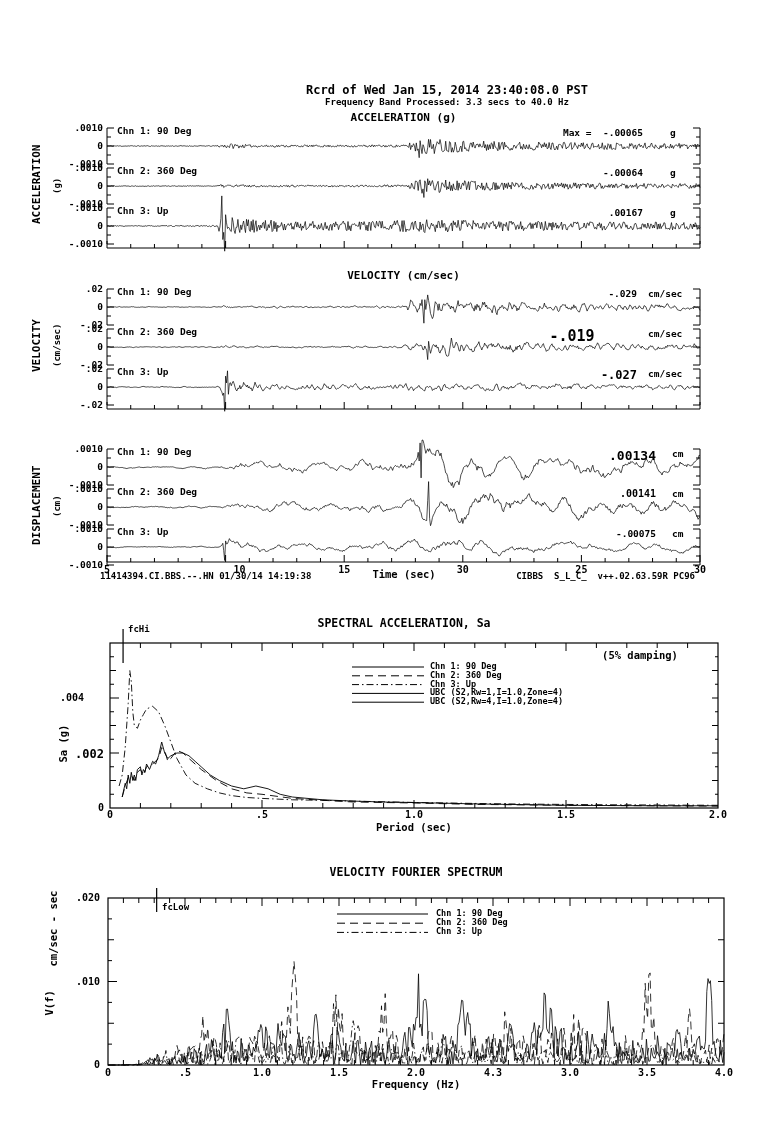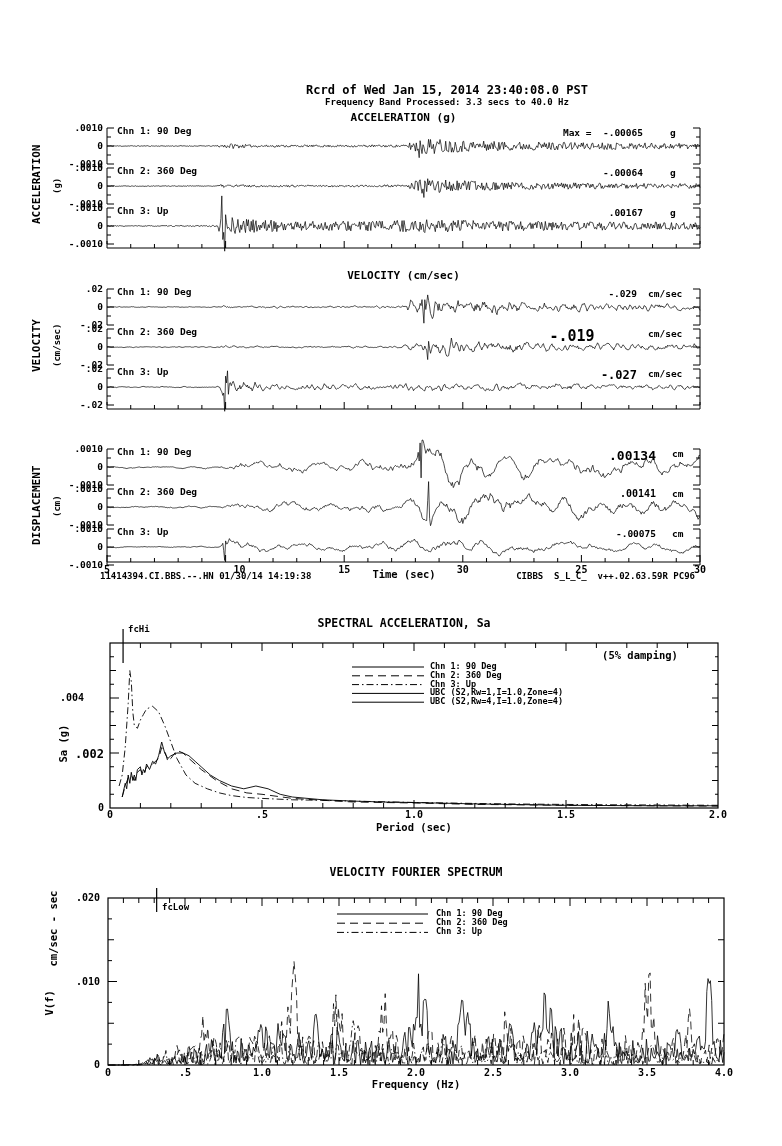--- a/index.html
+++ b/index.html
@@ -480,21 +480,21 @@
     <div class="lbl" style="font-size: 8.5px; top: 662px; left: 430px;">Chn 1: 90 Deg</div>
     <div class="lbl" style="font-size: 8.5px; top: 670.8px; left: 430px;">Chn 2: 360 Deg</div>
     <div class="lbl" style="font-size: 8.5px; top: 679.6px; left: 430px;">Chn 3: Up</div>
     <div class="lbl" style="font-size: 8.5px; top: 688.4px; left: 430px;">UBC (S2,Rw=1,I=1.0,Zone=4)</div>
     <div class="lbl" style="font-size: 8.5px; top: 697.2px; left: 430px;">UBC (S2,Rw=4,I=1.0,Zone=4)</div>
     <div class="lbl" style="font-size: 10px; top: 1068px; left: 88px; width: 40px; text-align: center;">0</div>
     <div class="lbl" style="font-size: 10px; top: 1068px; left: 165px; width: 40px; text-align: center;">.5</div>
     <div class="lbl" style="font-size: 10px; top: 1068px; left: 242px; width: 40px; text-align: center;">1.0</div>
     <div class="lbl" style="font-size: 10px; top: 1068px; left: 319px; width: 40px; text-align: center;">1.5</div>
     <div class="lbl" style="font-size: 10px; top: 1068px; left: 396px; width: 40px; text-align: center;">2.0</div>
-    <div class="lbl" style="font-size: 10px; top: 1068px; left: 473px; width: 40px; text-align: center;">2.5</div>
+    <div class="lbl" style="font-size: 10px; top: 1068px; left: 473px; width: 40px; text-align: center;">4.3</div>
     <div class="lbl" style="font-size: 10px; top: 1068px; left: 550px; width: 40px; text-align: center;">3.0</div>
     <div class="lbl" style="font-size: 10px; top: 1068px; left: 627px; width: 40px; text-align: center;">3.5</div>
     <div class="lbl" style="font-size: 10px; top: 1068px; left: 704px; width: 40px; text-align: center;">4.0</div>
     <div class="lbl" style="font-size: 10px; top: 1060px; left: 56px; width: 44px; text-align: right;">0</div>
     <div class="lbl" style="font-size: 10px; top: 976.5px; left: 56px; width: 44px; text-align: right;">.010</div>
     <div class="lbl" style="font-size: 10px; top: 893px; left: 56px; width: 44px; text-align: right;">.020</div>
     <div class="lbl" style="font-size: 8.5px; top: 909px; left: 436px;">Chn 1: 90 Deg</div>
     <div class="lbl" style="font-size: 8.5px; top: 918.2px; left: 436px;">Chn 2: 360 Deg</div>
     <div class="lbl" style="font-size: 8.5px; top: 927.4px; left: 436px;">Chn 3: Up</div>
   </div>

